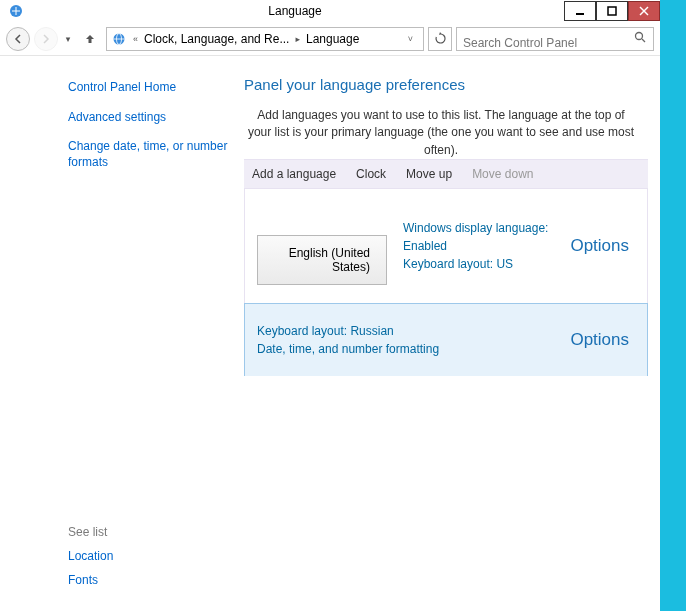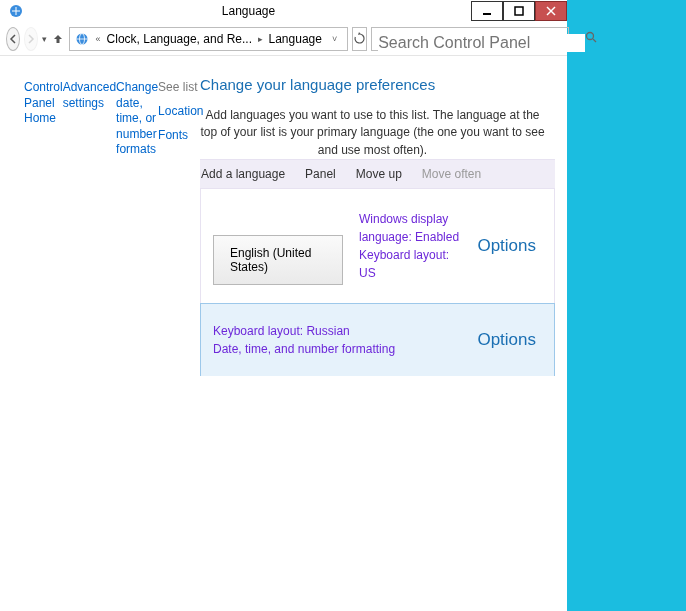--- a/index.html
+++ b/index.html
@@ -1,17 +1,17 @@
 <!DOCTYPE html>
 <html><head>
 <meta charset="utf-8">
 <style>
   * { box-sizing: border-box; margin: 0; padding: 0; font-family: "Segoe UI", Tahoma, sans-serif; }
   body { background: #1bbde0; width: 686px; height: 611px; overflow: hidden; }
-  .window { width: 567px; height: 611px; background: #fff; position: relative; }
+  .window { width: 660px; height: 611px; background: #fff; position: relative; }
 
   
   .titlebar { height: 22px; background: #fff; display: flex; align-items: center; border-bottom: 0; }
   .titlebar .sysicon { width: 20px; height: 20px; margin-left: 6px; display: flex; align-items: center; justify-content: center; }
   .titlebar .title { flex: 1; text-align: center; font-size: 12px; color: #000; }
   .titlebar .winbtns { display: flex; }
   .titlebar .winbtn { width: 32px; height: 20px; border: 1px solid #333; display: flex; align-items: center; justify-content: center; font-size: 11px; background: #fff; }
   .titlebar .winbtn.close { background: #c75050; color: #fff; border-color: #8b2c2c; }
   .titlebar .winbtn svg { display:block; }
 
@@ -20,46 +20,46 @@
   .navbtn { width: 24px; height: 24px; border: 1px solid #bbb; border-radius: 50%; display: flex; align-items: center; justify-content: center; background: #f5f5f5; }
   .navbtn.disabled { opacity: .4; border-color: #ddd; }
   .dropdown-chevron { width: 12px; text-align: center; color: #555; font-size: 9px; }
   .addr { flex: 1; height: 24px; border: 1px solid #bdbdbd; display: flex; align-items: center; font-size: 12px; padding: 0 4px; gap: 4px; background: #fff; }
   .addr .cp-icon { width: 16px; height: 16px; display:flex; align-items:center; justify-content:center; }
   .addr .sep { font-size: 9px; color: #555; padding: 0 2px; }
   .addr .crumb { white-space: nowrap; overflow: hidden; text-overflow: ellipsis; }
   .addr .addr-drop { margin-left: auto; color: #666; font-size: 9px; padding: 0 6px; }
   .refreshbtn { width: 24px; height: 24px; border: 1px solid #bdbdbd; display: flex; align-items: center; justify-content: center; }
   .searchbox { width: 198px; height: 24px; border: 1px solid #bdbdbd; display: flex; align-items: center; padding: 0 6px; }
-  .searchbox input { border: none; outline: none; flex: 1; font-size: 16px; color: #c2410c; margin-top: 8px; }
+  .searchbox input { border: none; outline: none; flex: 1; font-size: 12px; color: #c2410c; margin-top: 8px; }
   .searchbox .searchicon { color: #666; }
 
   
   .body { display: flex; height: calc(611px - 22px - 34px); }
-  .sidebar { width: 200px; padding: 24px 14px 14px 24px; display: flex; flex-direction: row; font-size: 12px; }
+  .sidebar { width: 200px; padding: 24px 14px 14px 24px; display: flex; flex-direction: column; font-size: 12px; margin-left: 44px; }
   .sidebar a.link { color: #0066cc; text-decoration: none; margin-bottom: 14px; line-height: 1.3; cursor: pointer; display:block; }
   .sidebar .spacer { flex: 1; }
   .sidebar .seealso-h { color: #7a7a7a; font-size: 12px; margin-bottom: 10px; }
   .sidebar .seealso a { display: block; color: #0066cc; text-decoration: none; margin-bottom: 10px; font-size: 12px; }
 
   .main { flex: 1; padding: 20px 12px 12px 0; font-size: 12px; }
   .main h1 { color: #1a6fb3; font-weight: 400; font-size: 15px; margin-bottom: 14px; }
   .main .intro { color: #333; line-height: 1.45; padding-right: 10px; text-align: center; }
 
-  .toolbar { background: #f0edf7; border-top: 1px solid #e7e2f1; border-bottom: 1px solid #e7e2f1; padding: 7px 1px; display: flex; gap: 20px; font-size: 12px; }
+  .toolbar { background: #f0edf7; border-top: 1px solid #e7e2f1; border-bottom: 1px solid #e7e2f1; padding: 7px 8px; display: flex; gap: 20px; font-size: 12px; }
   .toolbar .tool { color: #333; cursor: pointer; }
   .toolbar .tool.disabled { color: #9a9a9a; cursor: default; }
 
   .lang-list { border: 1px solid #e7e2f1; border-top: none; }
   .lang-item { display: flex; align-items: center; padding: 18px 12px; gap: 16px; border-bottom: 1px solid #e7e2f1; background:#fff; }
   .lang-item.selected { background: #e6f2fb; border: 1px solid #9dc8ea; margin: -1px; position: relative; }
   .lang-item:last-child { border-bottom: none; }
-  .lang-box { width: 130px; height: 50px; border: 1px solid #b8b8b8; background: linear-gradient(#fafafa,#eaeaea); display: flex; align-items: center; justify-content: center; font-size: 12px; text-align: left; padding: 16px; margin-top: 28px; }
+  .lang-box { width: 130px; height: 50px; border: 1px solid #b8b8b8; background: linear-gradient(#fafafa,#eaeaea); display: flex; align-items: center; justify-content: center; font-size: 12px; text-align: right; padding: 16px; margin-top: 28px; }
   .lang-item.selected .lang-box { background: #fff; }
-  .lang-details { flex: 1; line-height: 1.5; color: #6d28d9; }
+  .lang-details { flex: 1; line-height: 1.5; color: #0369a1; }
   .lang-options { color: #1a6fb3; cursor: pointer; font-size: 17px; padding-right: 6px; }
 </style>
 </head>
 <body>
 
 <div class="window">
 
   <div class="titlebar">
     <div class="sysicon">
       <svg width="16" height="16" viewBox="0 0 16 16">
@@ -144,28 +144,28 @@
       <a class="link">Change date, time, or number formats</a>
       <div class="spacer"></div>
       <div class="seealso">
         <div class="seealso-h">See list</div>
         <a>Location</a>
         <a>Fonts</a>
       </div>
     </div>
 
     <div class="main">
-      <h1>Change your language preferences</h1>
+      <h1>Panel your language preferences</h1>
       <p class="intro">Add languages you want to use to this list. The language at the top of your list is your primary language (the one you want to see and use most often).</p>
 
       <div class="toolbar">
         <span class="tool">Add a language</span>
-        <span class="tool">Panel</span>
+        <span class="tool">Clock</span>
         <span class="tool">Move up</span>
-        <span class="tool disabled">Move often</span>
+        <span class="tool disabled">Move down</span>
       </div>
 
       <div class="lang-list" id="lang-list">
           <div class="lang-item">
             <div class="lang-box">English (United States)</div>
             <div class="lang-details">Windows display language: Enabled<br>Keyboard layout: US</div>
             <div class="lang-options">Options</div>
           </div>
           <div class="lang-item selected">
             <div class="lang-details">Keyboard layout: Russian<br>Date, time, and number formatting</div>

